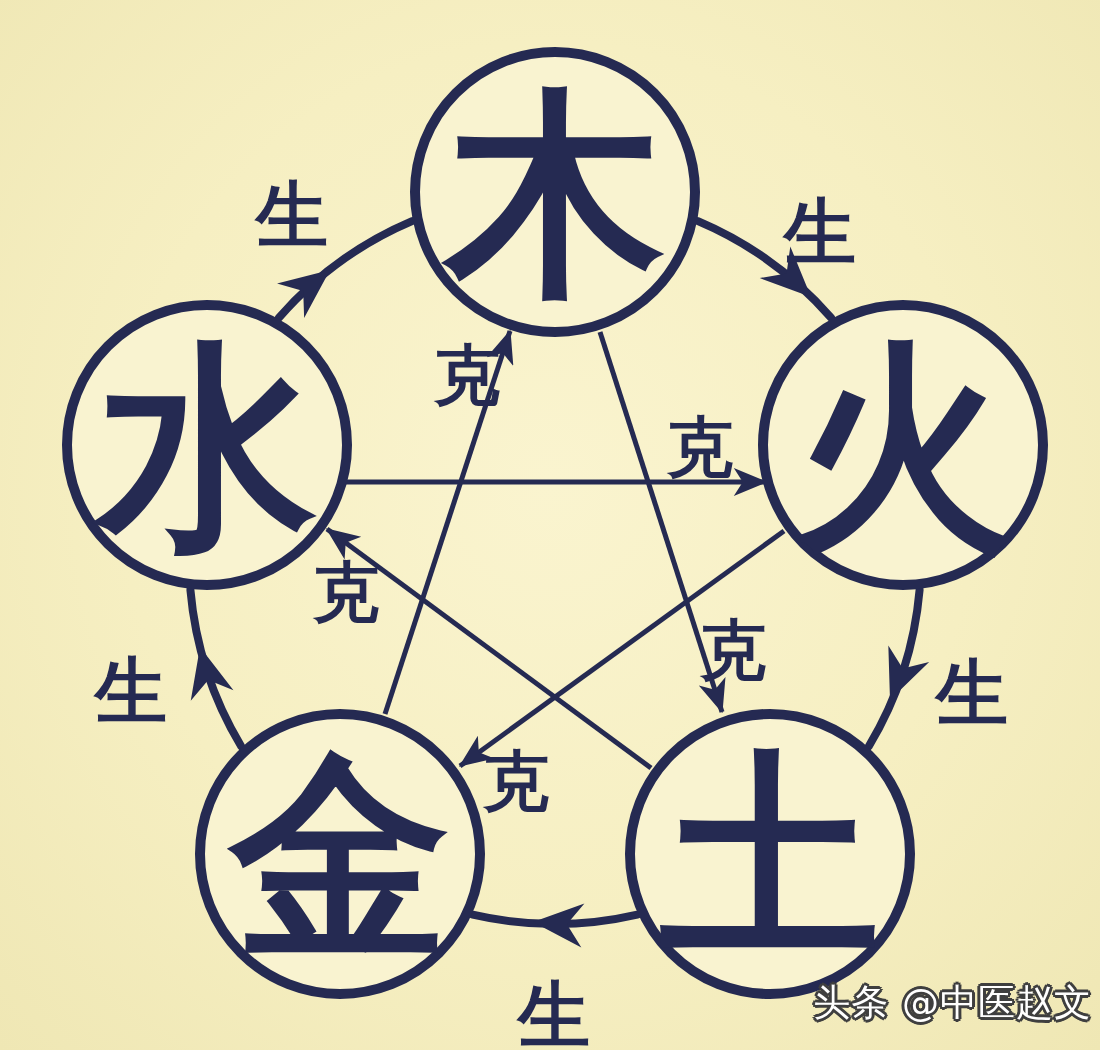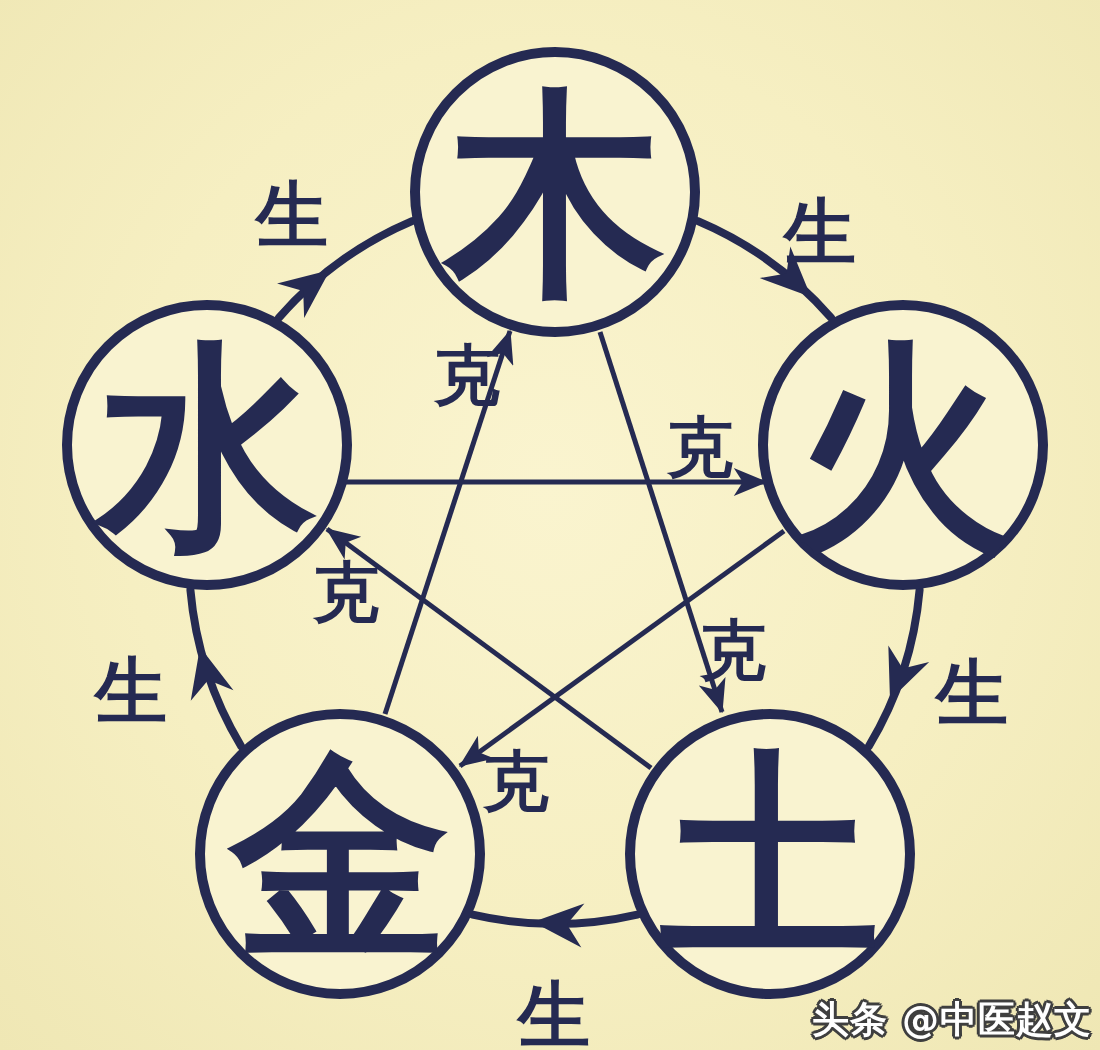--- a/index.html
+++ b/index.html
@@ -6,22 +6,22 @@
   body{
     width:1100px;height:1050px;overflow:hidden;
     font-family:"DejaVu Sans",sans-serif;
   }
   .stage{
     position:relative;width:1100px;height:1050px;
     background:radial-gradient(ellipse at 50% 46%, #faf4cf 0%, #f6efc2 55%, #efe7b4 100%);
   }
   svg{position:absolute;left:0;top:0;}
   .watermark{
-    position:absolute;right:8px;bottom:5px;
-    font-size:37px;font-weight:bold;letter-spacing:1px;
+    position:absolute;right:8px;bottom:22px;
+    font-size:37px;font-weight:normal;letter-spacing:1px;
     color:#ffffff;
     text-shadow:
       -2px -2px 0 #3f3f3f, 2px -2px 0 #3f3f3f,
       -2px  2px 0 #3f3f3f, 2px  2px 0 #3f3f3f,
       -3px  0   0 #3f3f3f, 3px  0   0 #3f3f3f,
        0   -3px 0 #3f3f3f, 0    3px 0 #3f3f3f;
     white-space:nowrap;
     margin-top:40px;
   }
 </style>

